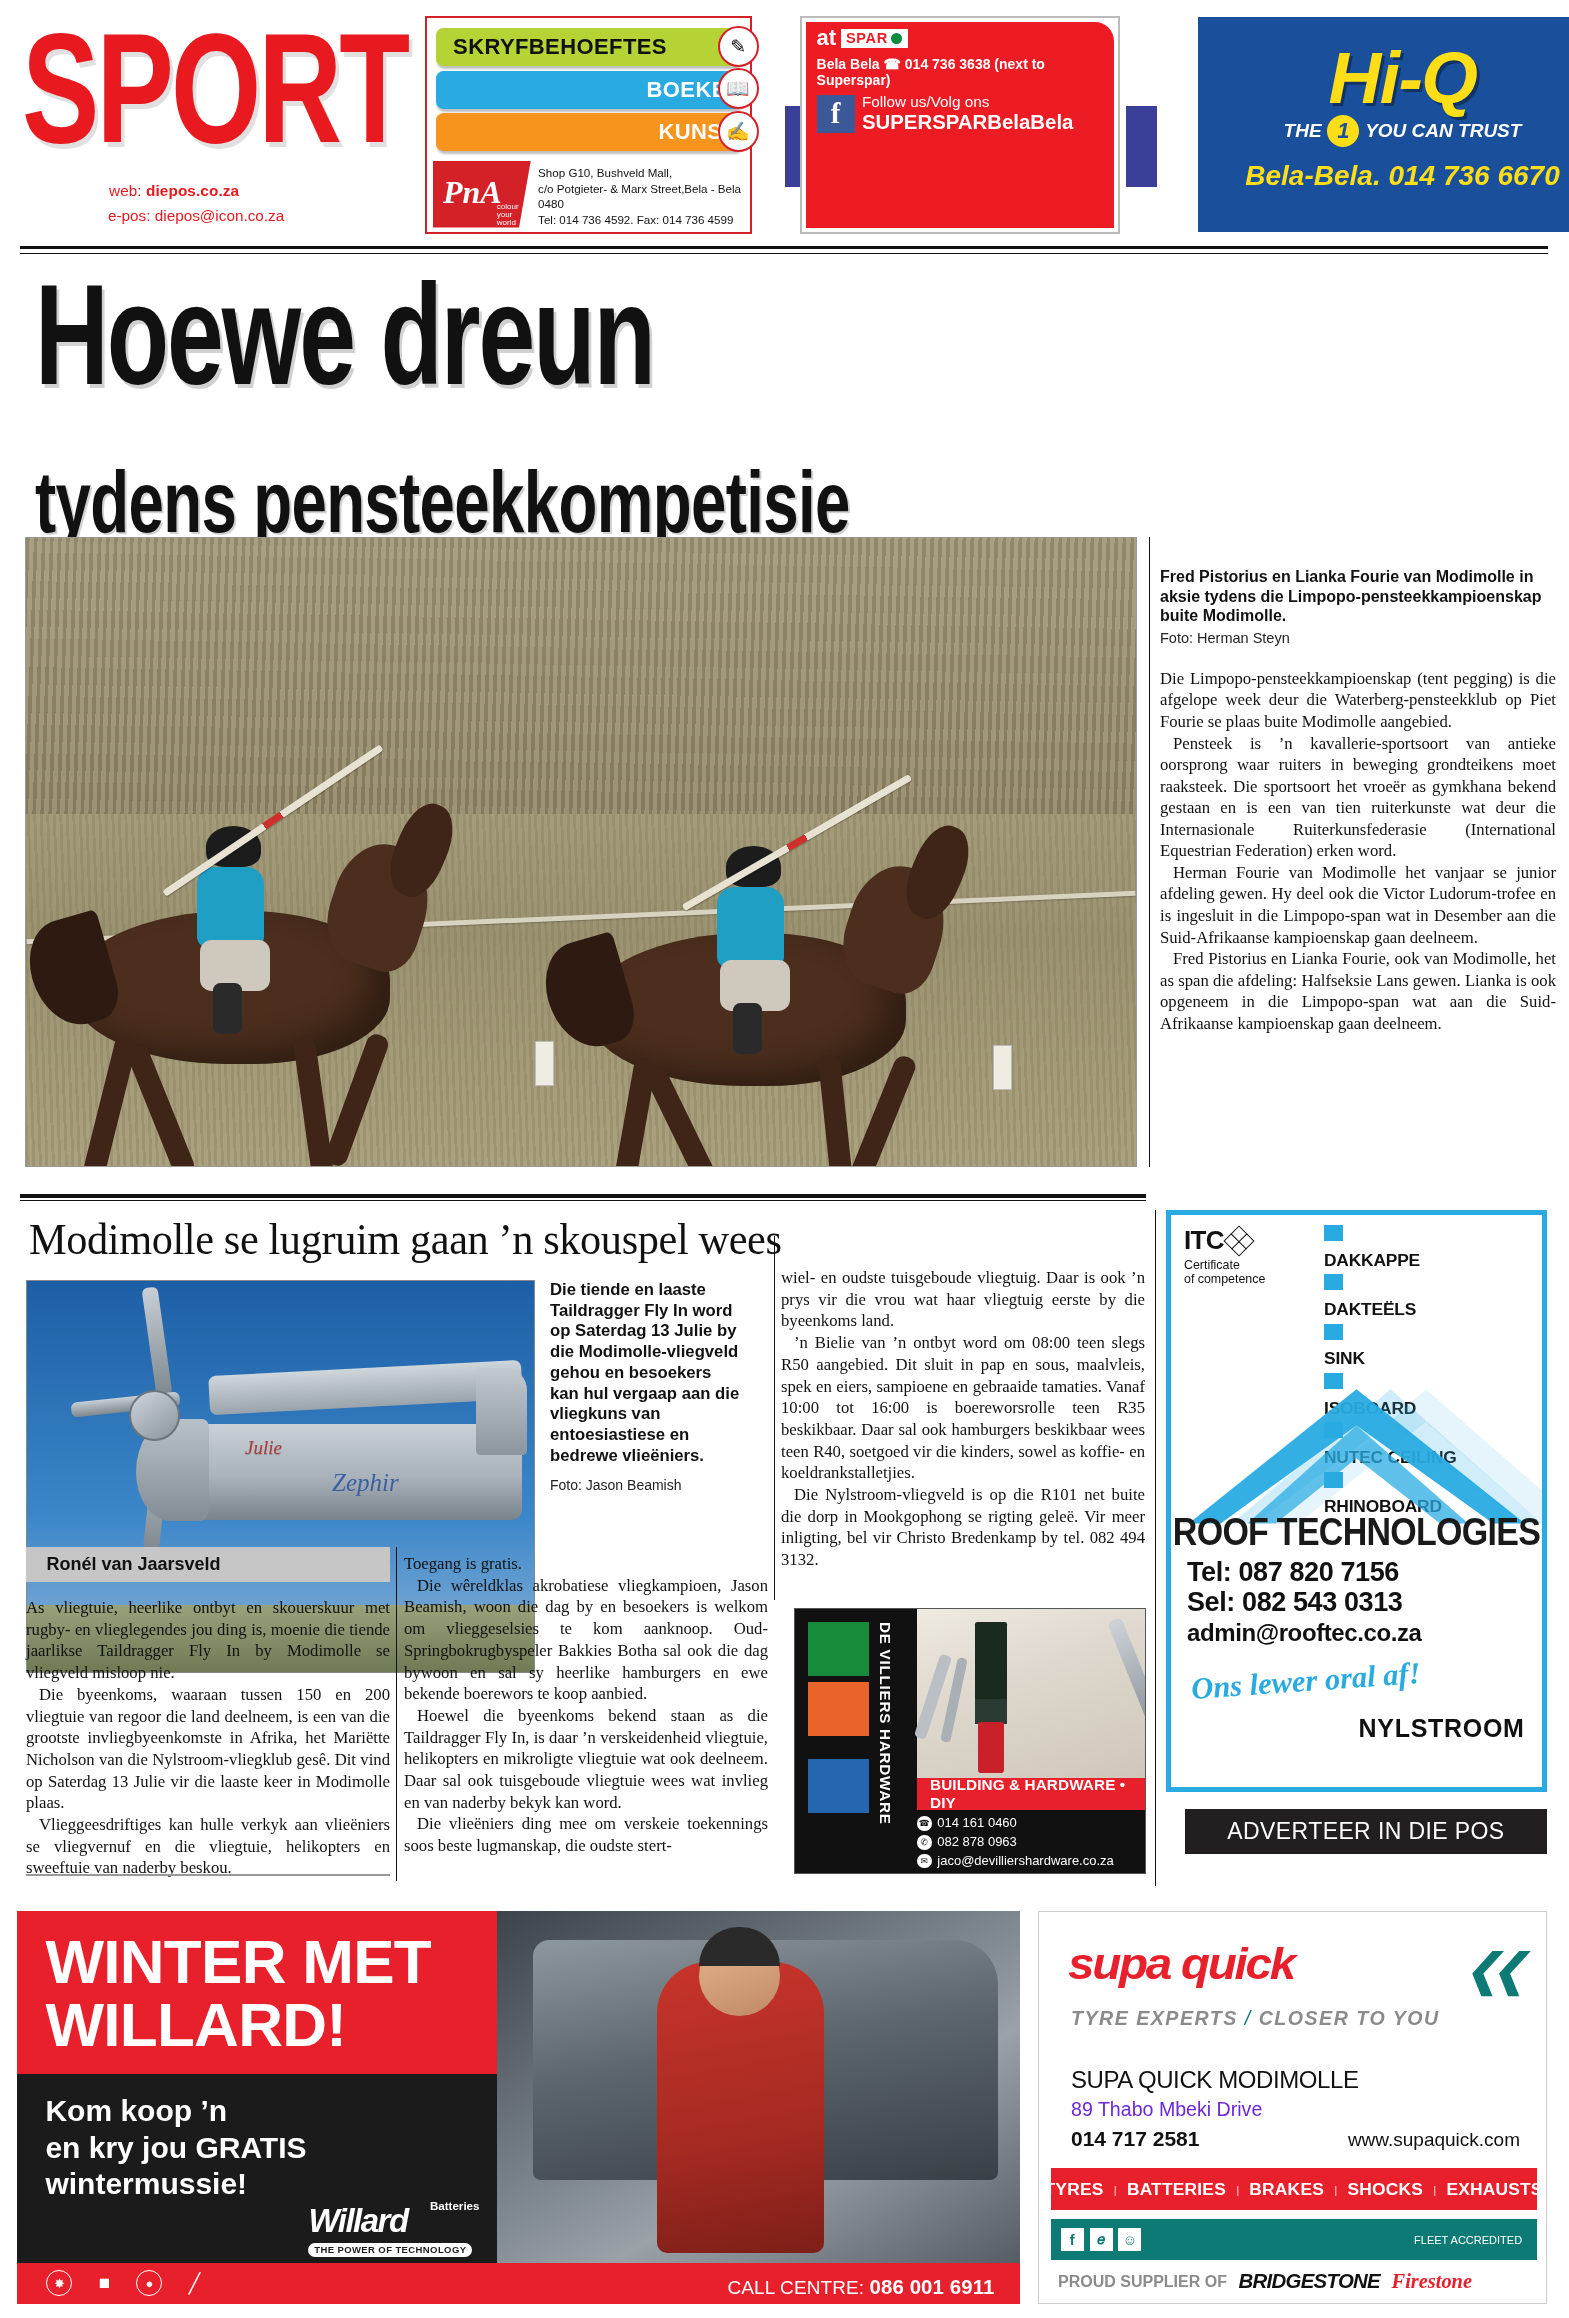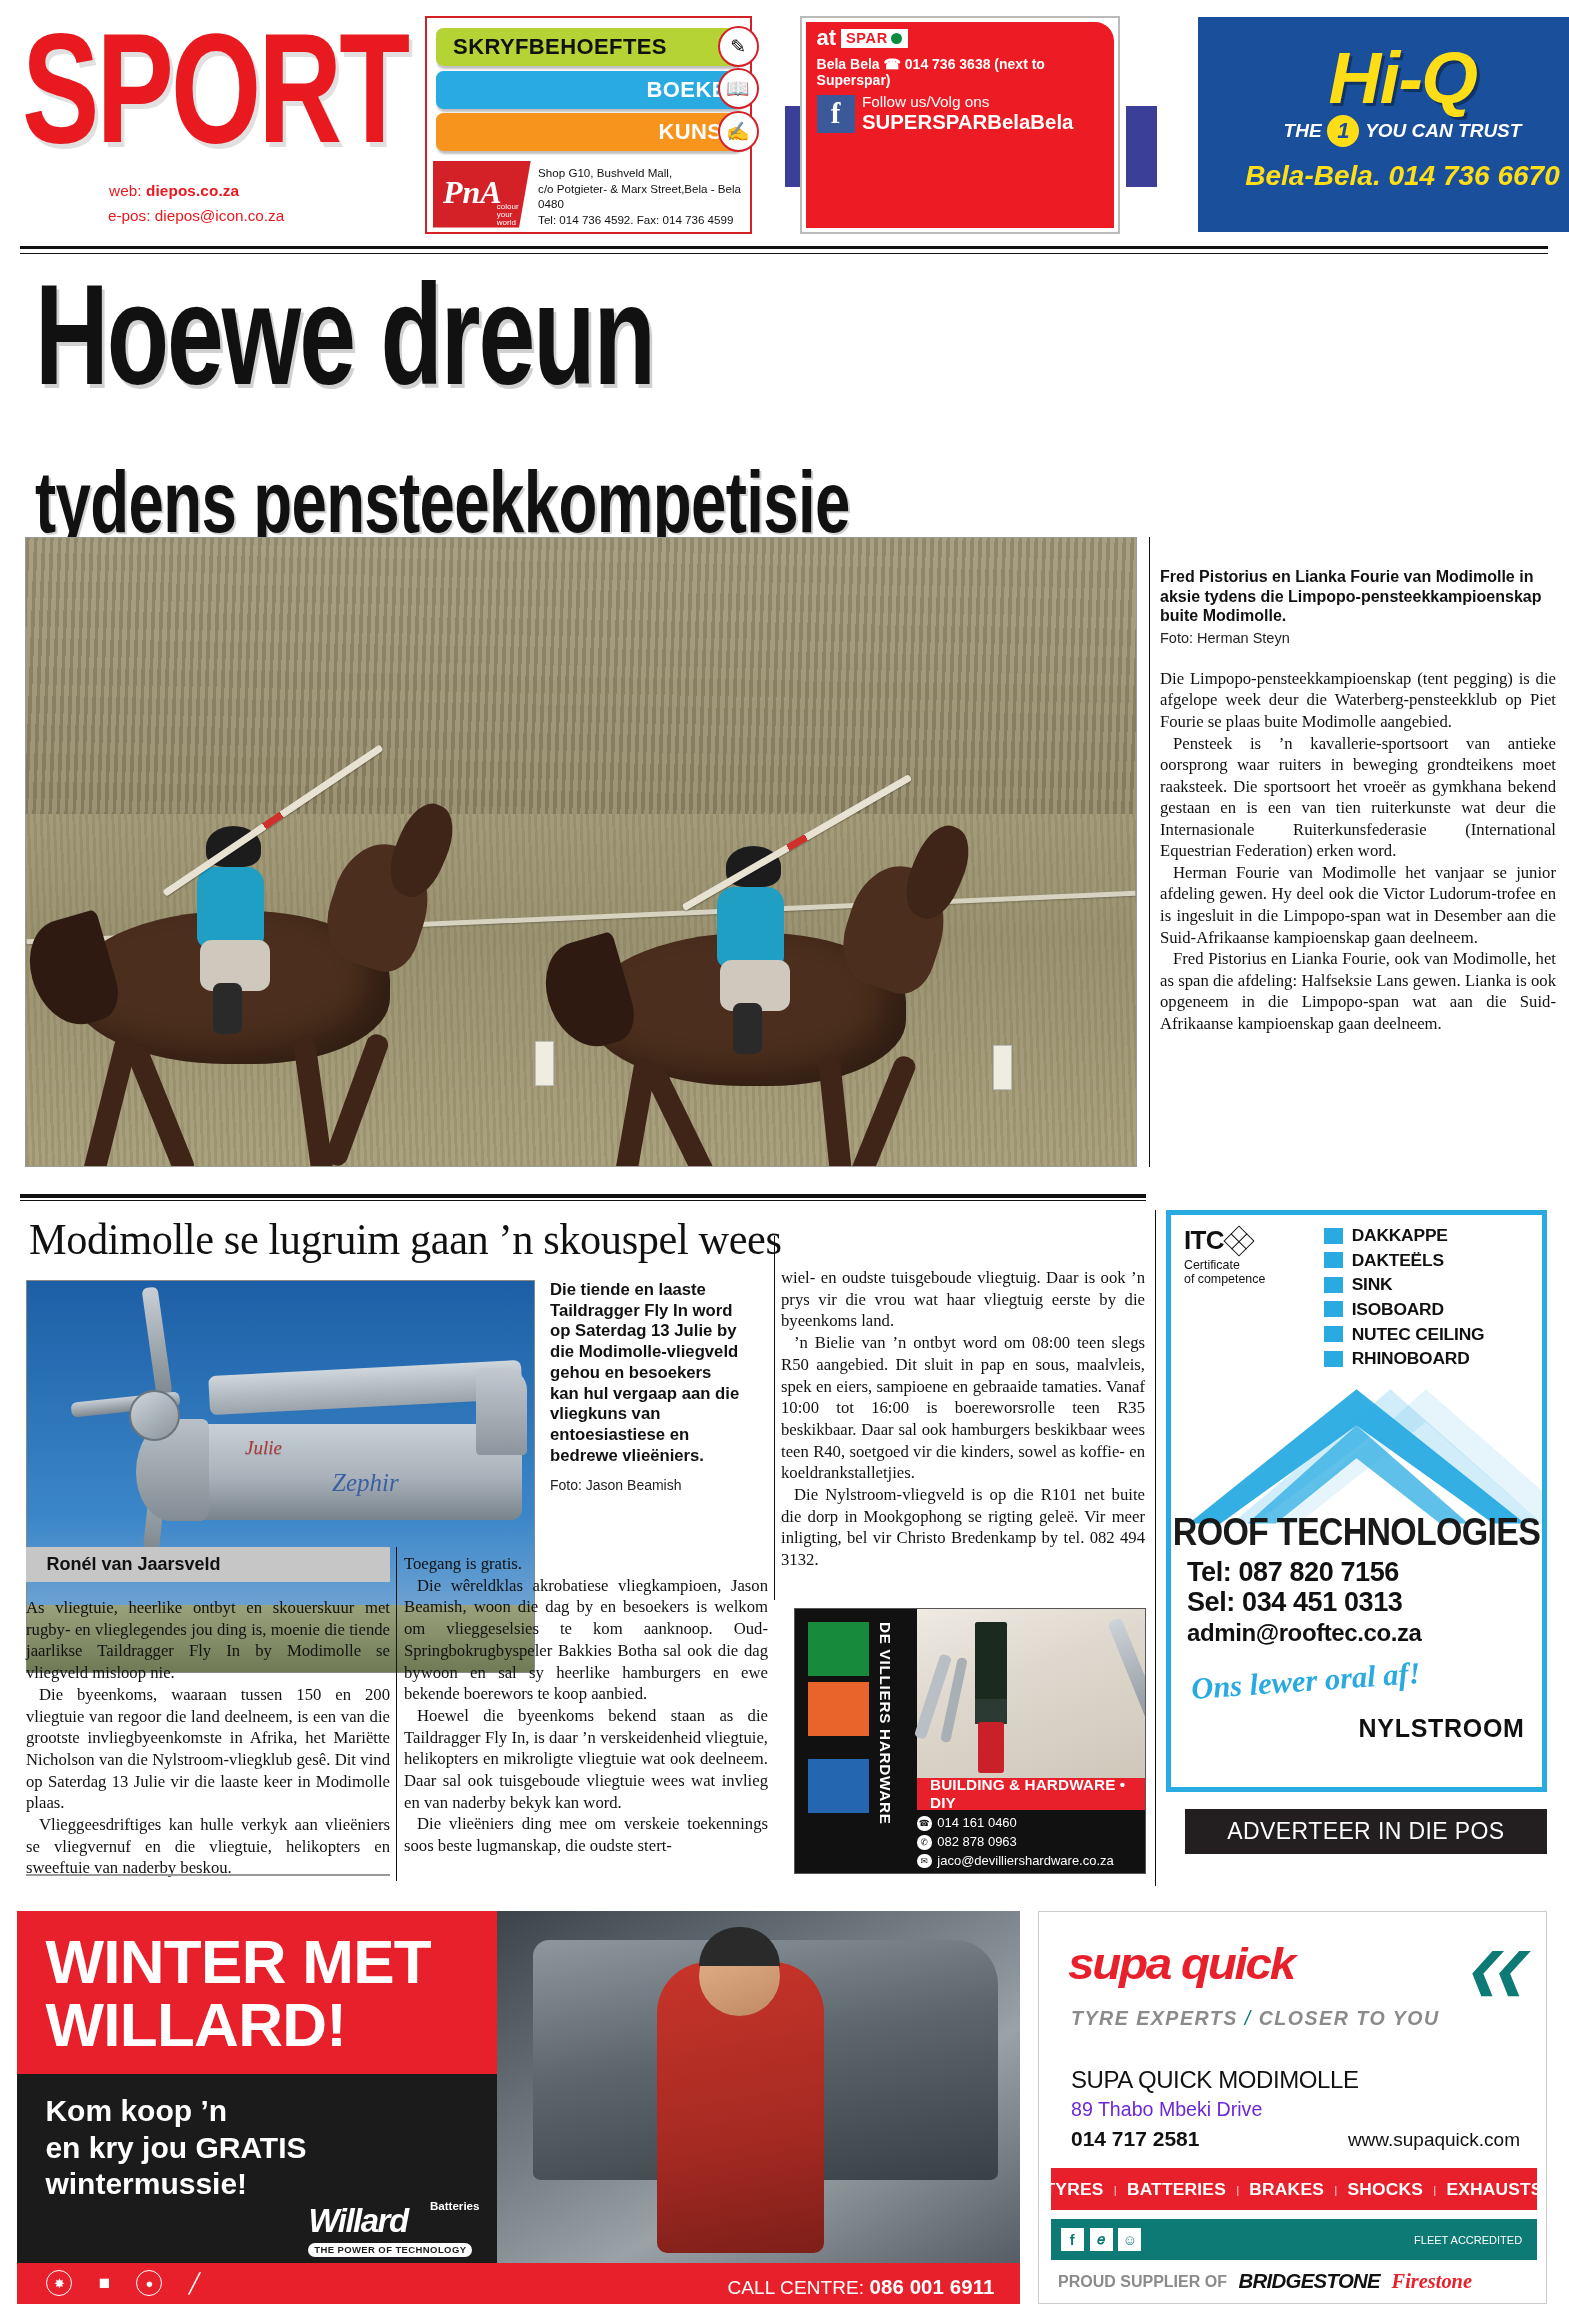--- a/index.html
+++ b/index.html
@@ -215,21 +215,21 @@
   .roof-ad { position:absolute; left:1166px; top:1210px; width:381px; height:582px;
              border:5.8px solid #29abe2; background:#fff; }
   .itc-block { position:absolute; left:13px; top:10.2px; }
   .itc-top { display:flex; align-items:center; gap:4.4px;}
   .itc-word { font-size:26px; font-weight:700; color:#111; letter-spacing:-0.7px;}
   .itc-diamond { width:22px; height:22px; border:1.5px solid #111; transform:rotate(45deg); position:relative;}
   .itc-diamond:before { content:""; position:absolute; left:-0.7px; top:9.5px; width:22px;height:1.5px; background:#111;}
   .itc-diamond:after { content:""; position:absolute; left:9.5px; top:-0.7px; width:1.5px;height:22px; background:#111;}
   .itc-sub { font-size:12.4px; color:#111; line-height:1.18; margin-top:1.5px;}
   .roof-list { position:absolute; left:153px; top:10.2px; }
-  .roof-li { display:flex; align-items:center; gap:8.7px; margin-bottom:3.6px;}
+  .roof-li { display:flex; align-items:flex-start; gap:8.7px; margin-bottom:3.6px;flex-direction:column;}
   .roof-sw { width:19px;height:16px;background:#29abe2; flex:none;}
   .roof-li span { font-size:17.4px; font-weight:700; color:#111; letter-spacing:-0.2px;}
   .roof-tri { position:absolute; left:0; top:167px; width:100%; height:145px; }
   .roof-name { position:absolute; left:0; top:298px; width:100%; text-align:center;
                font-size:33px; font-weight:700; color:#1a1a1a; letter-spacing:-0.7px;
                transform: scaleY(1.18) scaleX(1.03); }
   .roof-contact { position:absolute; left:16px; top:342px; }
   .roof-contact .tel { font-size:27px; font-weight:700; color:#111; letter-spacing:-0.4px; line-height:1.12;}
   .roof-contact .mail { font-size:24px; font-weight:700; color:#111; letter-spacing:-0.4px; margin-top:1.5px;}
   .roof-slogan { position:absolute; left:20.4px; top:449px; font-size:30.5px; color:#29abe2;
@@ -565,21 +565,21 @@
     </div>
     <svg class="roof-tri" viewBox="0 0 524 200" preserveAspectRatio="none">
       <polygon points="262,10 500,195 455,195 262,60 70,195 25,195" fill="#29abe2" opacity="0.95"></polygon>
       <polygon points="310,10 524,195 492,195 310,55 118,195 86,195" fill="#29abe2" opacity="0.22"></polygon>
       <polygon points="360,10 524,150 524,195 360,55 180,195 150,195" fill="#29abe2" opacity="0.12"></polygon>
       <polygon points="262,60 420,195 380,195 262,105 148,195 108,195" fill="#29abe2" opacity="0.75"></polygon>
     </svg>
     <div class="roof-name">ROOF TECHNOLOGIES</div>
     <div class="roof-contact">
       <div class="tel">Tel: 087 820 7156</div>
-      <div class="tel">Sel: 034 451 0313</div>
+      <div class="tel">Sel: 082 543 0313</div>
       <div class="mail">admin@rooftec.co.za</div>
     </div>
     <div class="roof-slogan">Ons lewer oral af!</div>
     <div class="roof-town">NYLSTROOM</div>
   </div>
 
   <div class="adverteer">
     <span>ADVERTEER IN DIE POS</span>
   </div>
 

